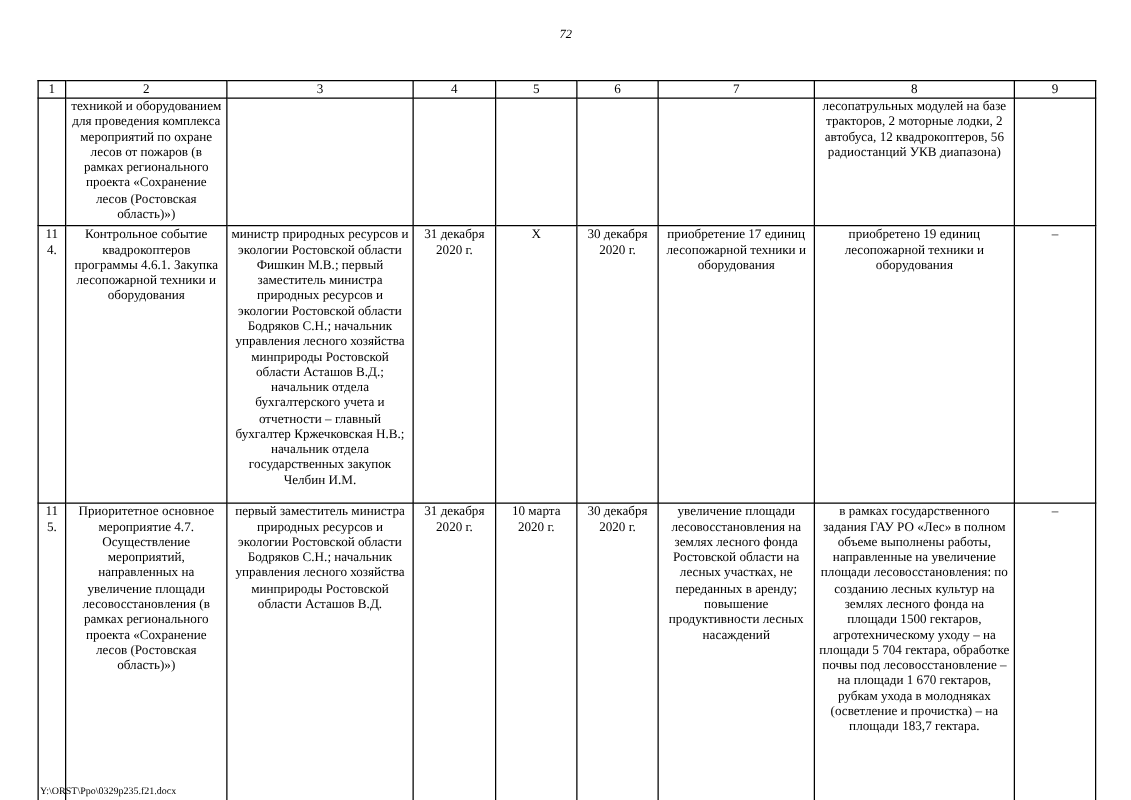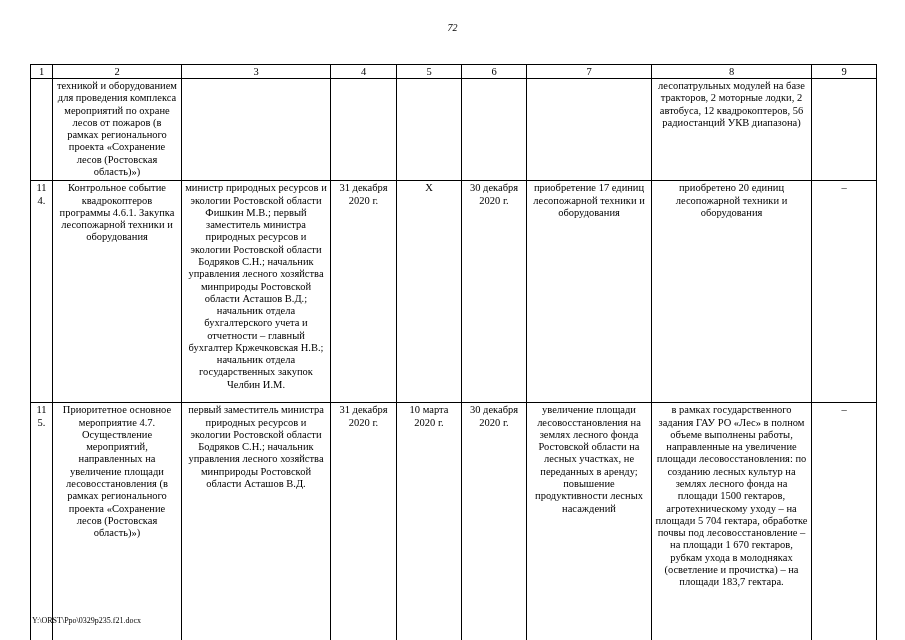--- a/index.html
+++ b/index.html
@@ -31,21 +31,21 @@
     word-wrap:break-word;
   }
   table.report th {
     text-align:center; padding:0; height:13px; line-height:13px;
   }
   td.center { text-align:center; }
   tr.row-cont  td { height:98px; }
   tr.row-114   td { height:218px; }
   tr.row-115   td { height:238px; }
   .footer {
-    position:absolute; bottom:14px; left:32px;
+    position:absolute; bottom:2px; left:32px;
     font-size:8px; line-height:10px;
   }
 </style>
 </head>
 <body>
 
 <div class="page">
 
   <div class="page-number">72</div>
 
@@ -88,21 +88,21 @@
     </tr>
 
     <tr class="row-114">
       <td class="center">114.</td>
       <td>Контрольное событие квадрокоптеров программы 4.6.1. Закупка лесопожарной техники и оборудования</td>
       <td>министр природных ресурсов и экологии Ростовской области Фишкин М.В.; первый заместитель министра природных ресурсов и экологии Ростовской области Бодряков С.Н.; начальник управления лесного хозяйства минприроды Ростовской области Асташов В.Д.; начальник отдела бухгалтерского учета и отчетности – главный бухгалтер Кржечковская Н.В.; начальник отдела государственных закупок Челбин И.М.</td>
       <td class="center">31 декабря 2020 г.</td>
       <td class="center">X</td>
       <td class="center">30 декабря 2020 г.</td>
       <td>приобретение 17 единиц лесопожарной техники и оборудования</td>
-      <td>приобретено 20 единиц лесопожарной техники и оборудования</td>
+      <td>приобретено 19 единиц лесопожарной техники и оборудования</td>
       <td class="center">–</td>
     </tr>
 
     <tr class="row-115">
       <td class="center">115.</td>
       <td>Приоритетное основное мероприятие 4.7. Осуществление мероприятий, направленных на увеличение площади лесовосстановления (в рамках регионального проекта «Сохранение лесов (Ростовская область)»)</td>
       <td>первый заместитель министра природных ресурсов и экологии Ростовской области Бодряков С.Н.; начальник управления лесного хозяйства минприроды Ростовской области Асташов В.Д.</td>
       <td class="center">31 декабря 2020 г.</td>
       <td class="center">10 марта 2020 г.</td>
       <td class="center">30 декабря 2020 г.</td>

